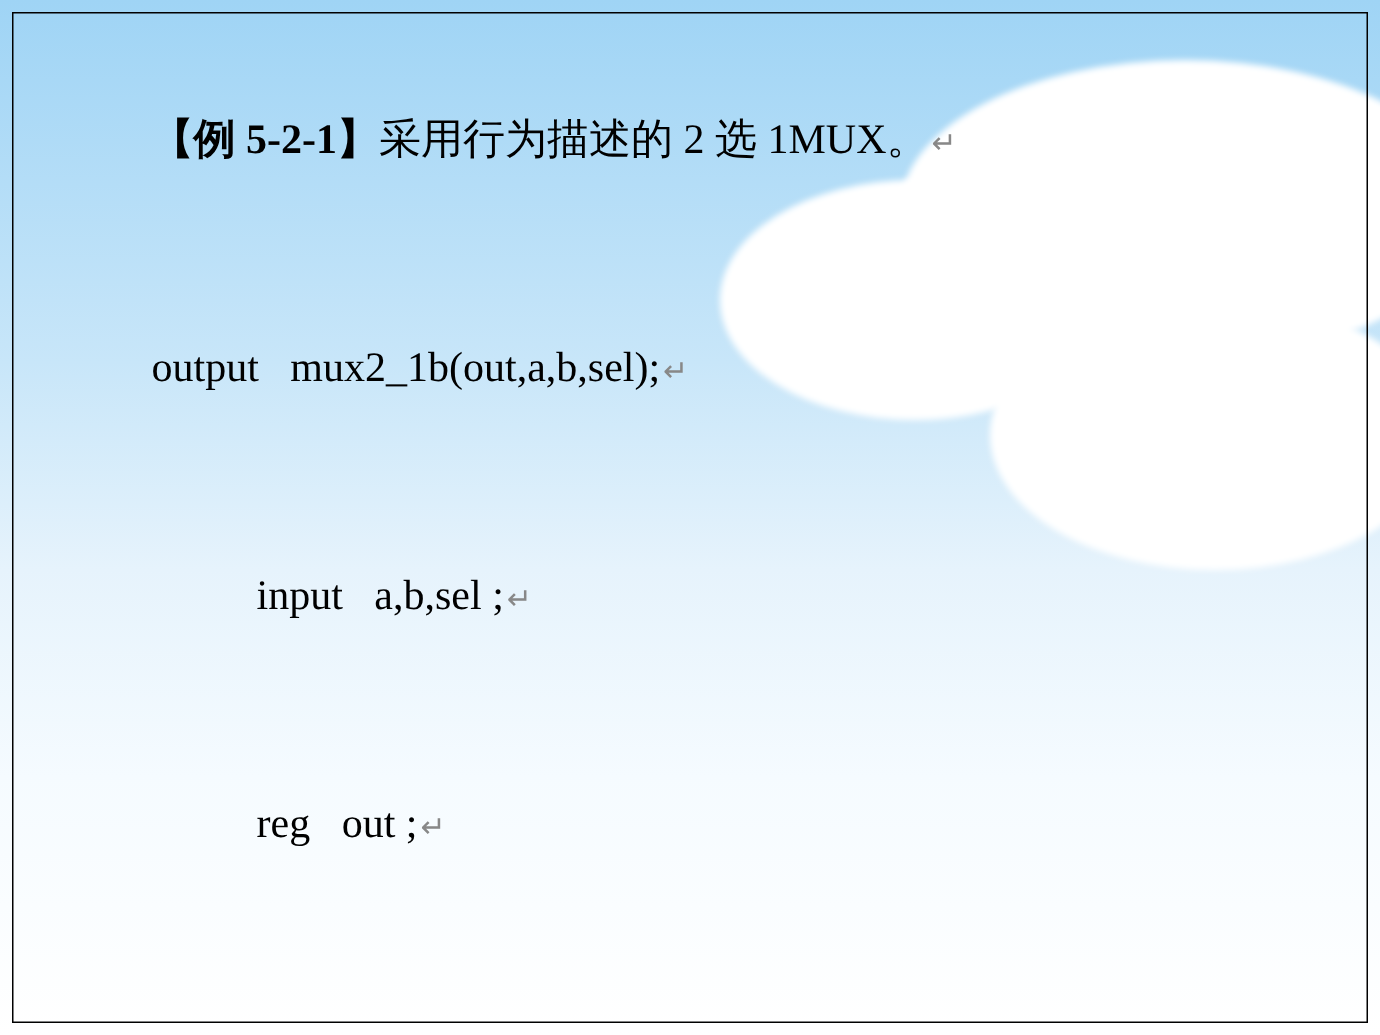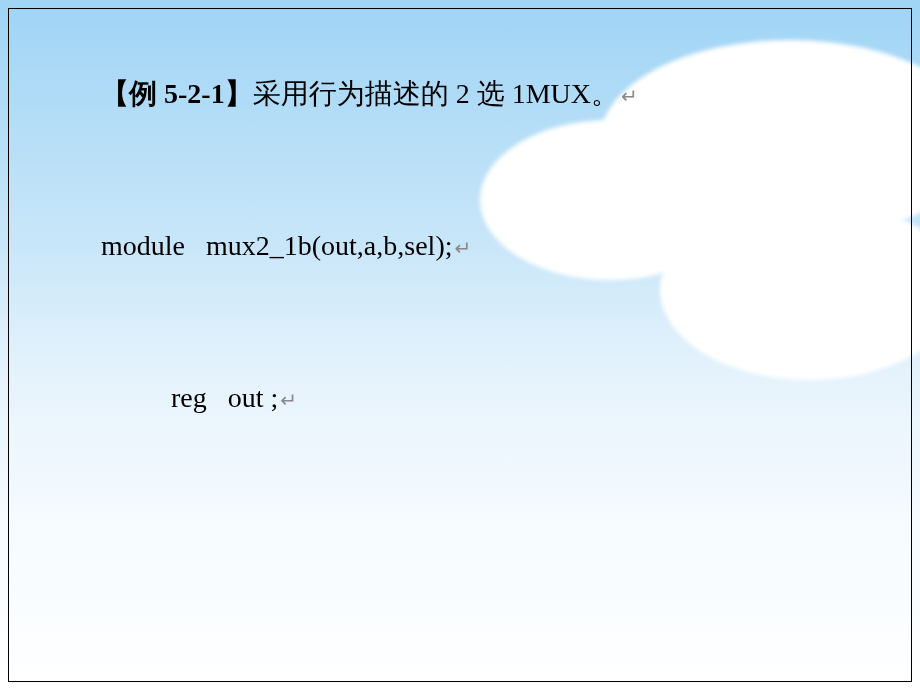--- a/index.html
+++ b/index.html
@@ -82,23 +82,26 @@
 <div class="cloud3"></div>
 
 <div class="slide">
   <div class="content">
 
     <div class="line title-line">
       <span class="examplelabel">【例 5-2-1】</span><span>采用行为描述的 2 选 1MUX。</span><span class="ret">↵</span>
     </div>
 
     <div class="line">
-      <span>module   mux2_1b(out,a,b,sel);</span><span class="ret">↵</span>
+      <span>output   mux2_1b(out,a,b,sel);</span><span class="ret">↵</span>
     </div>
 
+    <div class="line indent1">
+      <span>input   a,b,sel ;</span><span class="ret">↵</span>
+    </div>
 
 
     <div class="line indent1">
       <span>reg   out ;</span><span class="ret">↵</span>
     </div>
 
   </div>
 </div>
 
 </body></html>

